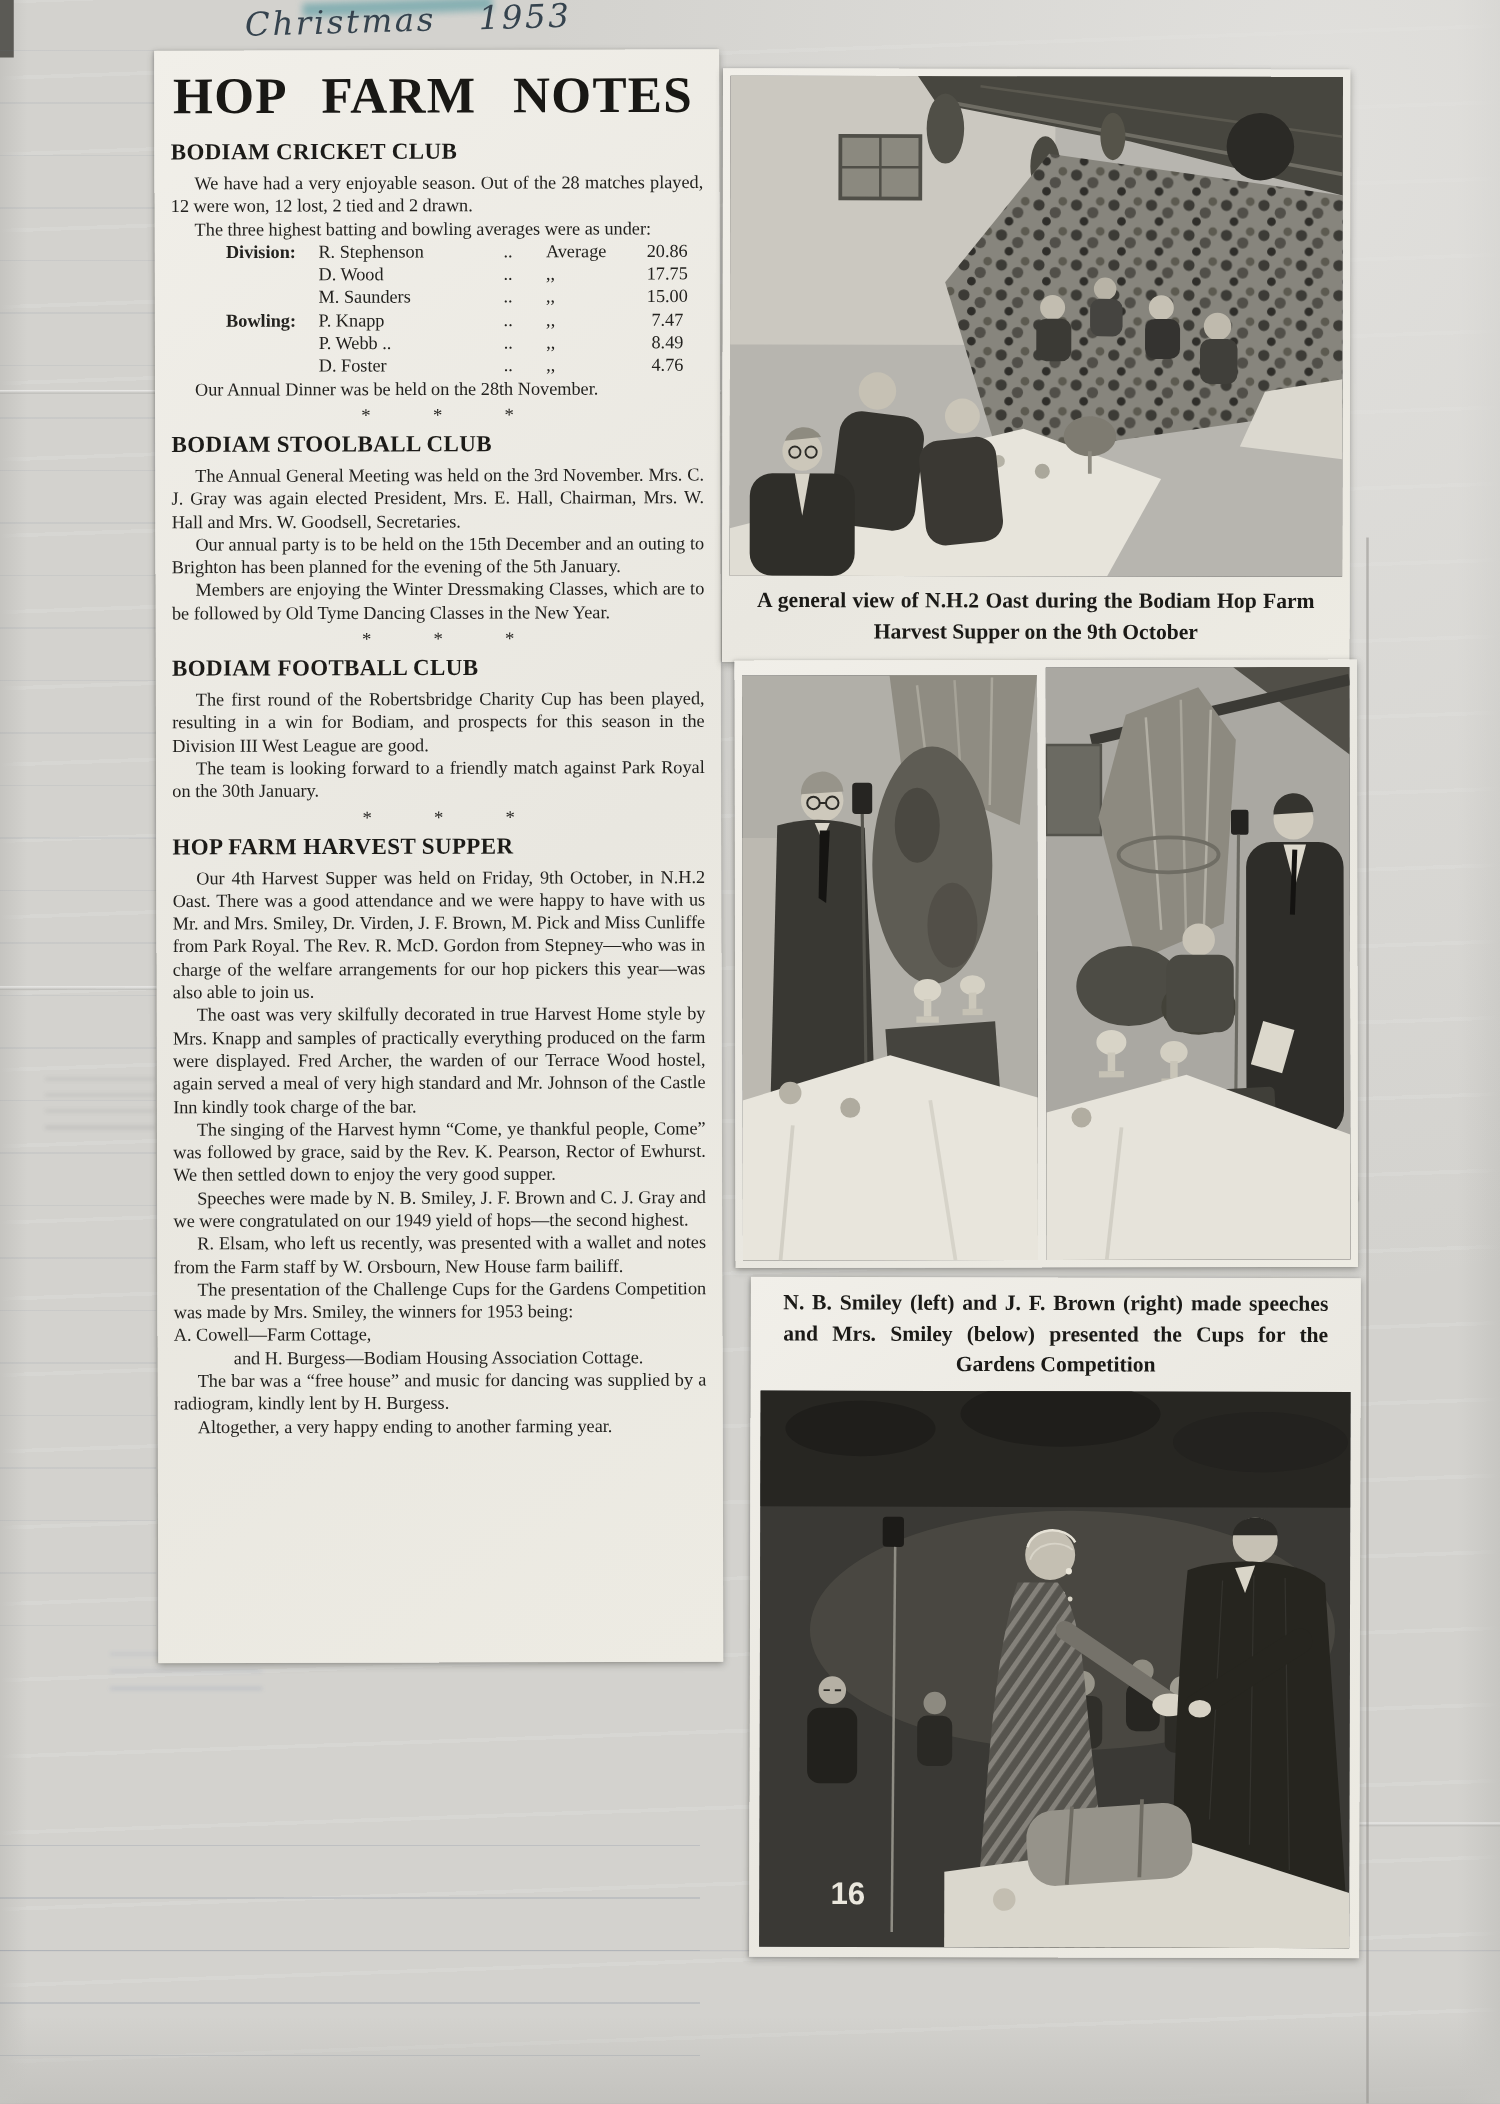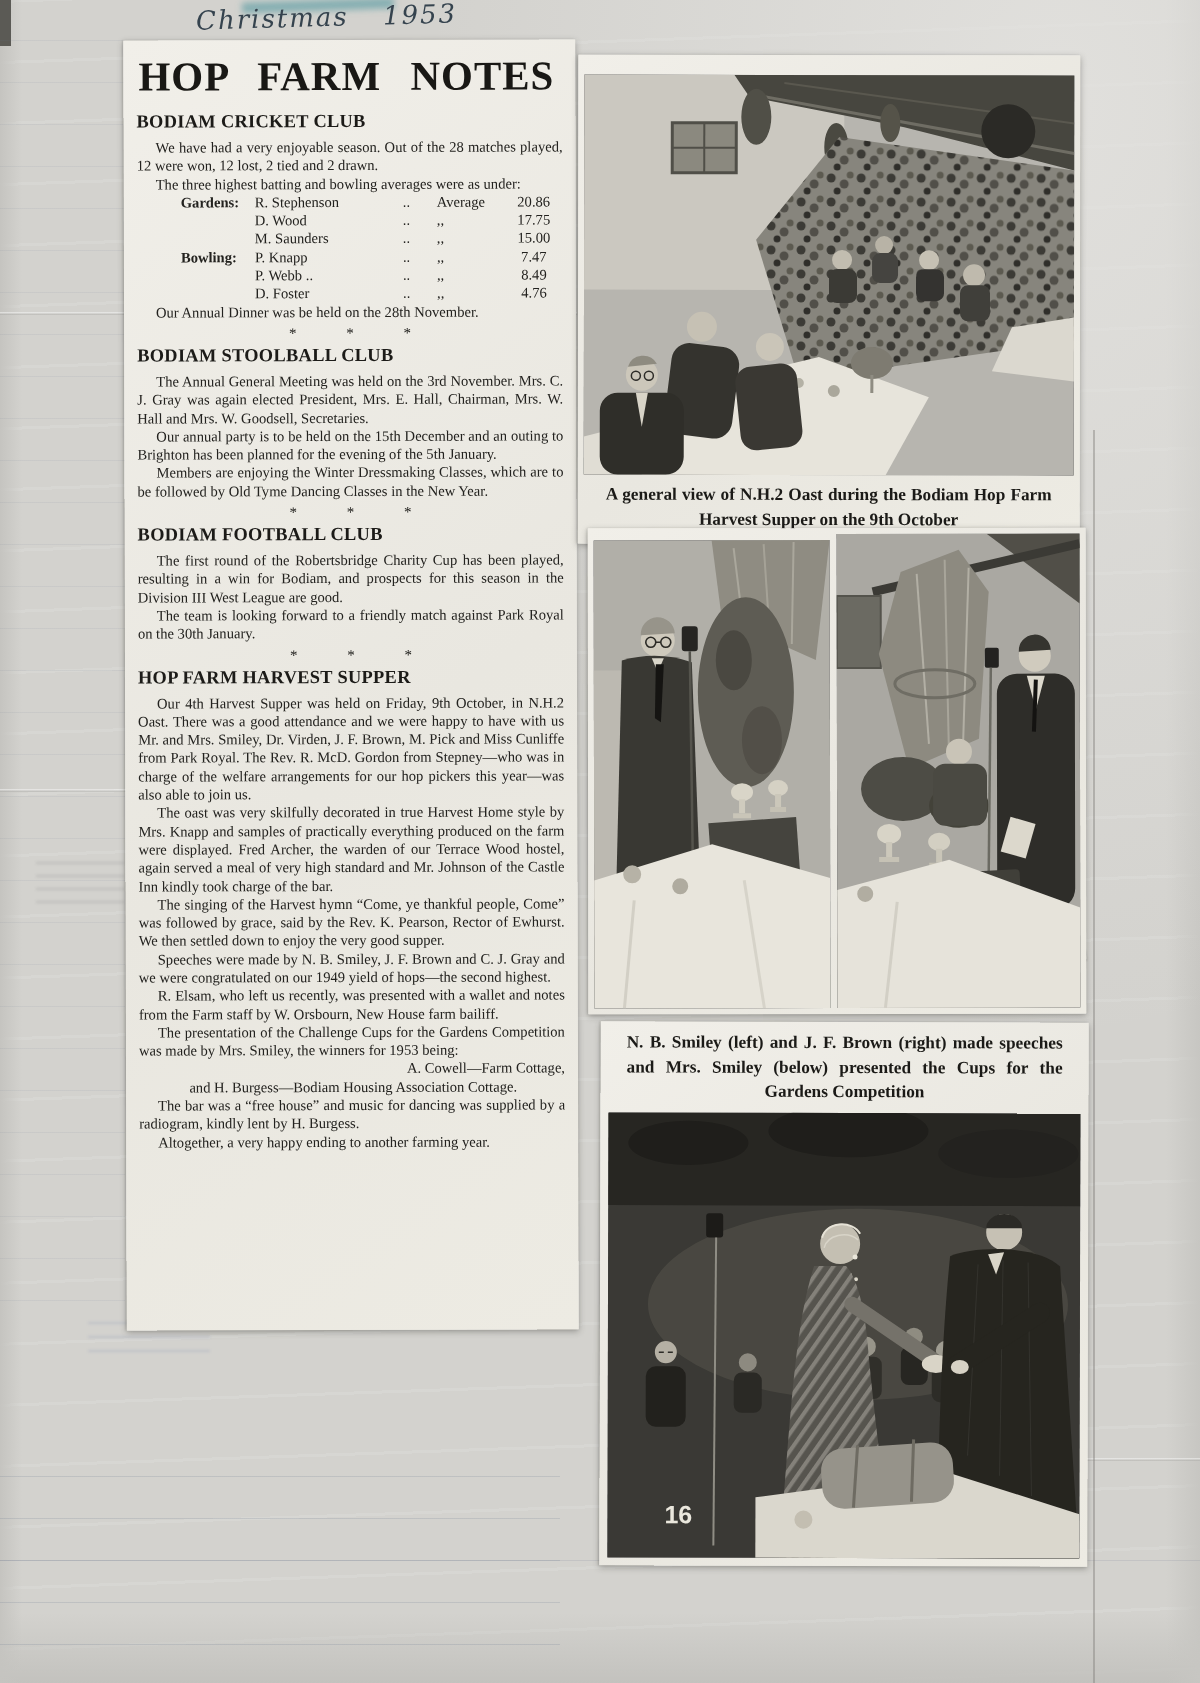--- a/index.html
+++ b/index.html
@@ -29,27 +29,27 @@
                    margin:4px 0 14px 2px; line-height:1; color:#191815; }
   .sec-heading { font-size:18.4px; font-weight:bold; letter-spacing:.3px; margin:1px 0 6px; color:#1c1b18; }
   .para { font-size:14.6px; line-height:18.3px; text-align:justify; text-indent:19px; color:#23221f; margin:0; }
   .sep  { text-align:center; word-spacing:46px; font-size:15px; margin:4px 0 3px; color:#23221f; }
   .avg  { margin:0 0 0 44px; }
   .avg-row { display:grid; grid-template-columns:74px 148px 34px 70px 54px;
              font-size:14.6px; line-height:18.3px; color:#23221f; }
   .avg-label { font-weight:bold; }
   .avg-avg   { text-align:left; }
   .avg-value { text-align:center; }
-  .winners { text-align:right; font-size:14.6px; line-height:18.3px; color:#23221f;font-family:Liberation Serif, serif; }
+  .winners { text-align:left; font-size:14.6px; line-height:18.3px; color:#23221f;font-family:Liberation Serif, serif; }
   .winners .w2 { width:330px; margin:0 auto; }
 
   
   .caption { font-weight:bold; font-size:17.3px; line-height:1.42; color:#1b1a17;
              text-align:justify; text-align-last:center; }
-  #clip-photo-top { left:578px; top:55px; width:502px; padding:20px 6px 3px; transform:rotate(0.1deg); }
+  #clip-photo-top { left:578px; top:55px; width:502px; padding:6px 6px 3px; transform:rotate(0.1deg); }
   #clip-photo-top svg { display:block; width:490px; height:400px; }
   #clip-photo-top .caption { padding:8px 22px 9px; }
   #clip-photos-mid { left:588px; top:528px; width:498px; padding:6px; display:flex; gap:7px;
                      transform:rotate(-0.1deg); }
   #clip-photos-mid .mid-left  { width:236px; height:468px; margin-top:6px; }
   #clip-photos-mid .mid-right { width:243px; height:474px; }
   #clip-photo-bottom { left:600px; top:1022px; width:488px; padding:7px 8px 8px; transform:rotate(0.15deg); }
   #clip-photo-bottom .caption { padding:2px 18px 8px; }
   #clip-photo-bottom svg { display:block; width:472px; height:445px; }
   svg.photo { background:#555; }
@@ -85,21 +85,21 @@
   <div id="handnote">Christmas 1953</div>
 
   <div id="clip-article" class="clip">
     <div id="article-title">HOP FARM NOTES</div>
 
     <div class="sec-heading">BODIAM CRICKET CLUB</div>
     <p class="para">We have had a very enjoyable season. Out of the 28 matches played, 12 were won, 12 lost, 2 tied and 2 drawn.</p>
     <p class="para">The three highest batting and bowling averages were as under:</p>
     <div class="avg">
       <div class="avg-row">
-        <span class="avg-label">Gardens:</span>
+        <span class="avg-label">Division:</span>
         <span>R. Stephenson</span>
         <span>..</span>
         <span class="avg-avg">Average</span>
         <span class="avg-value">20.86</span>
       </div>
       <div class="avg-row">
         <span class="avg-label"></span>
         <span>D. Wood</span>
         <span>..</span>
         <span class="avg-avg">,,</span>

